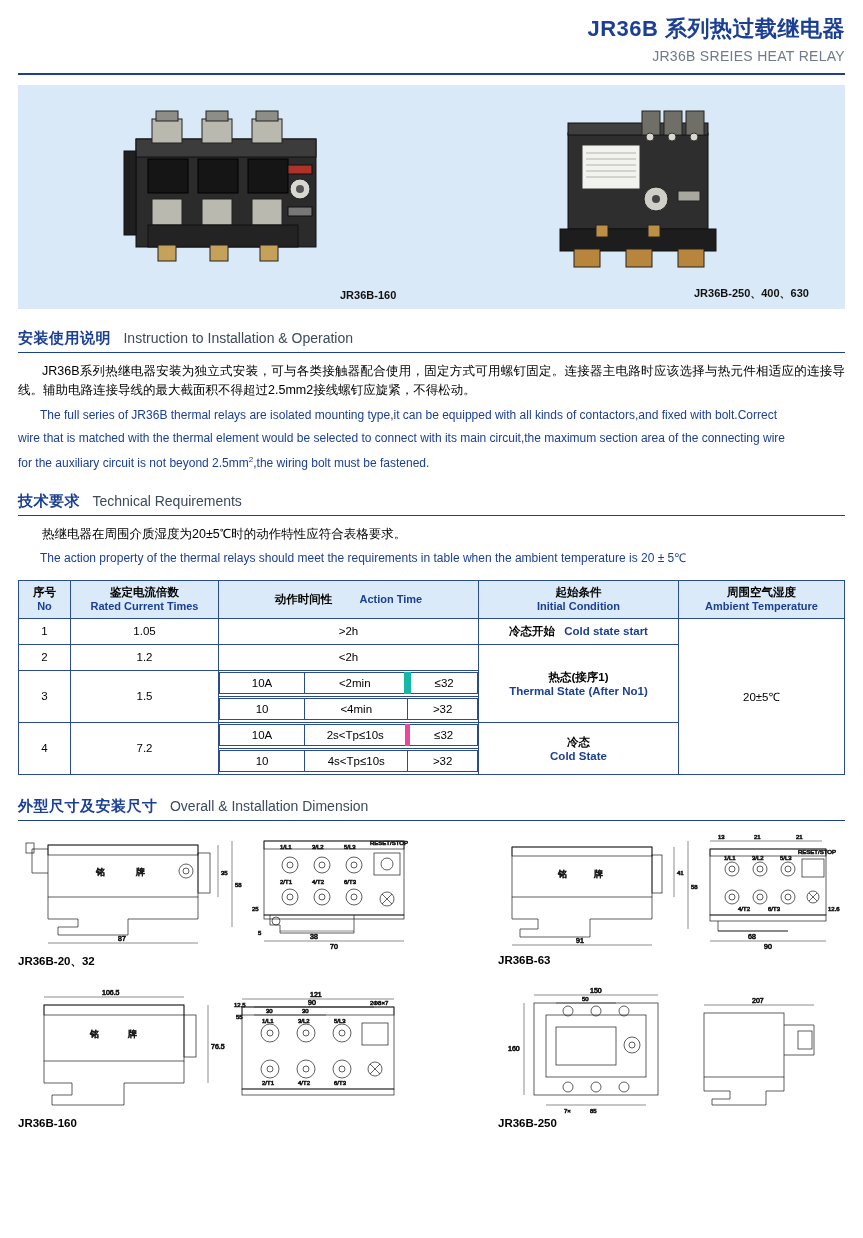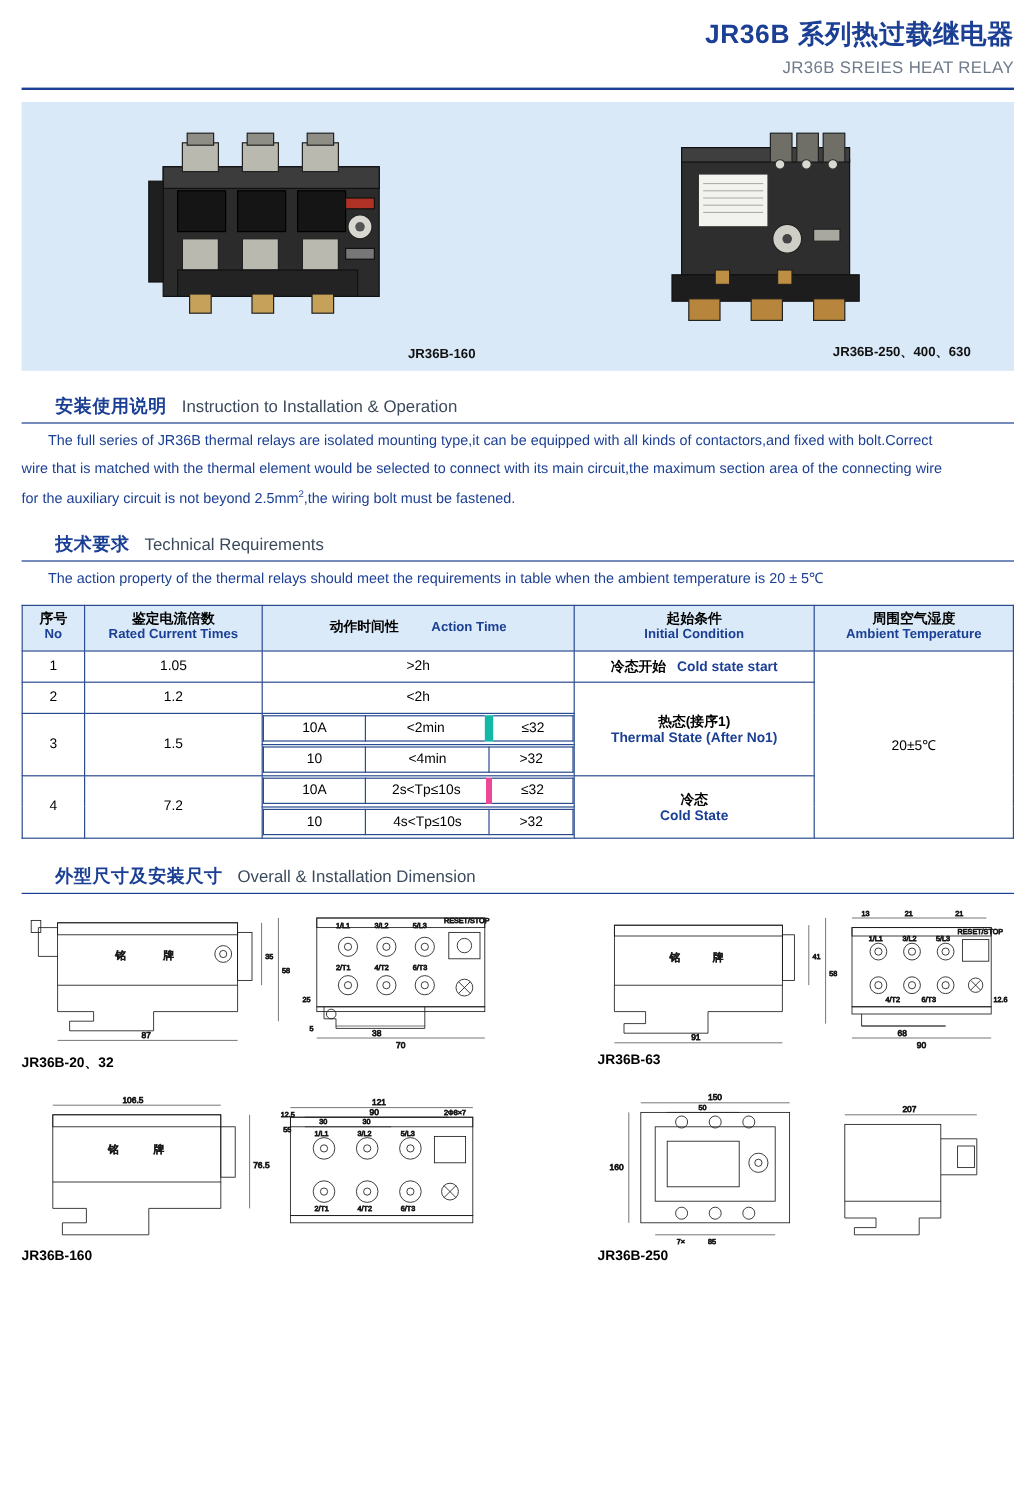--- a/index.html
+++ b/index.html
@@ -53,21 +53,21 @@
     color: #111;
   }
   .cap-left { left: 322px; }
   .cap-right { left: 676px; }
 
   
   .relay-left { position: absolute; left: 100px; top: 22px; width: 225px; height: 165px; }
   .relay-right { position: absolute; left: 520px; top: 18px; width: 200px; height: 175px; }
 
   
-  .sec-head { margin-top: 20px; margin-left: 28px; }
+  .sec-head { margin-top: 20px; }
   .sec-head .cn {
     font-size: 15px; font-weight: bold; color: #1b3f94;
     letter-spacing: 0.5px;
   }
   .sec-head .en {
     font-size: 14px; color: #3b4a5c; margin-left: 8px;
   }
   .sec-rule { border-top: 1px solid #1b3f94; margin-top: 4px; }
 
   .para-cn {
@@ -207,36 +207,38 @@
     <div class="photo-caption cap-left">JR36B-160</div>
     <div class="photo-caption cap-right">JR36B-250、400、630</div>
   </div>
 
   <div class="sec-head">
     <span class="cn">安装使用说明</span>
     <span class="en">Instruction to Installation &amp; Operation</span>
   </div>
   <div class="sec-rule"></div>
 
+  <div class="para-cn">JR36B系列热继电器安装为独立式安装，可与各类接触器配合使用，固定方式可用螺钉固定。连接器主电路时应该选择与热元件相适应的连接导线。辅助电路连接导线的最大截面积不得超过2.5mm2接线螺钉应旋紧，不得松动。</div>
   <div class="para-en">
     <span>The full series of JR36B thermal relays are isolated mounting type,it can be equipped with all kinds of contactors,and fixed with  bolt.Correct</span>
   </div>
   <div class="para-en noindent">
     <span>wire that is matched with the thermal element would be selected to connect with its main circuit,the maximum section area of the connecting wire</span>
   </div>
   <div class="para-en noindent">
     <span>for the auxiliary circuit is not beyond 2.5mm</span><sup>2</sup><span>,the wiring bolt must be fastened.</span>
   </div>
 
   <div class="sec-head">
     <span class="cn">技术要求</span>
     <span class="en">Technical Requirements</span>
   </div>
   <div class="sec-rule"></div>
 
+  <div class="para-cn">热继电器在周围介质湿度为20±5℃时的动作特性应符合表格要求。</div>
   <div class="para-en">The action property of the thermal relays should meet the requirements in table when the ambient temperature is 20 ± 5℃</div>
 
   <table class="spec">
     <thead>
       <tr>
         <td style="width:52px">
           <span class="th-cn">序号</span>
           <span class="th-en">No</span>
         </td>
         <td style="width:148px">

